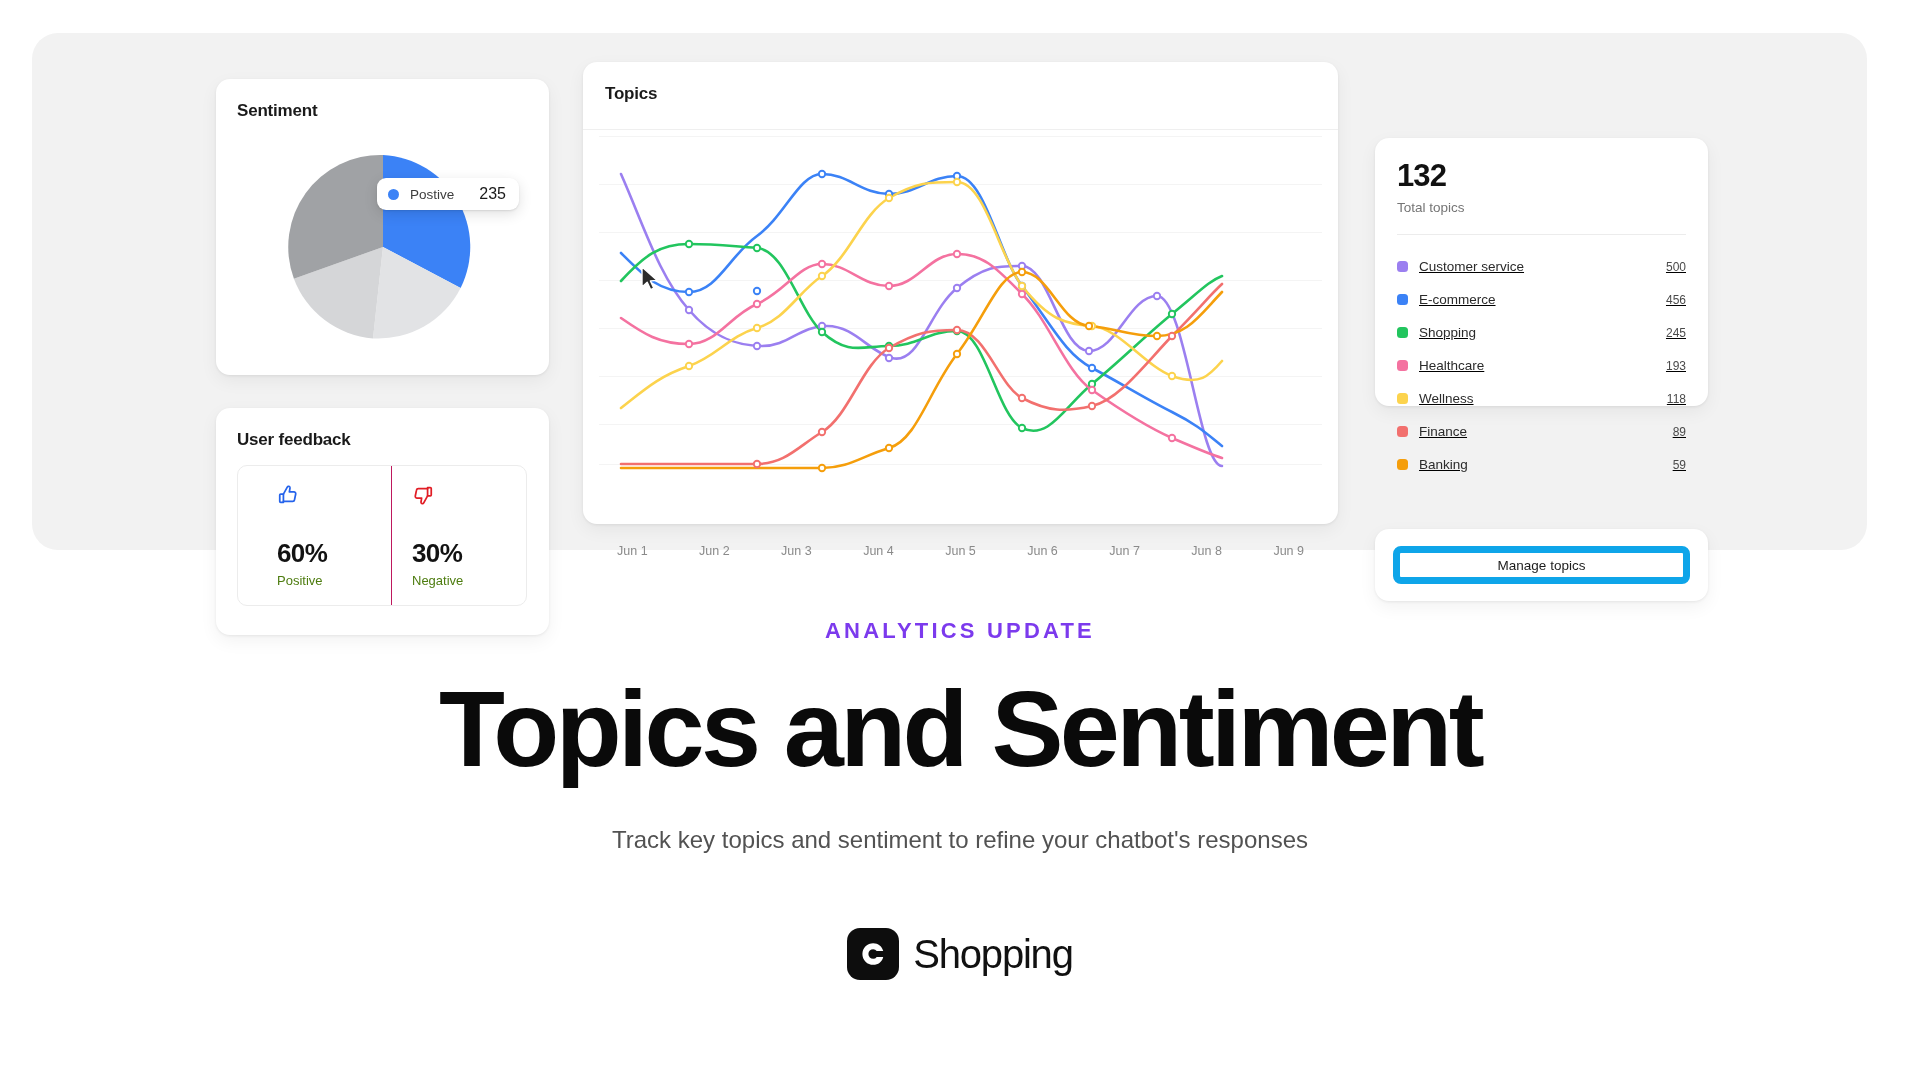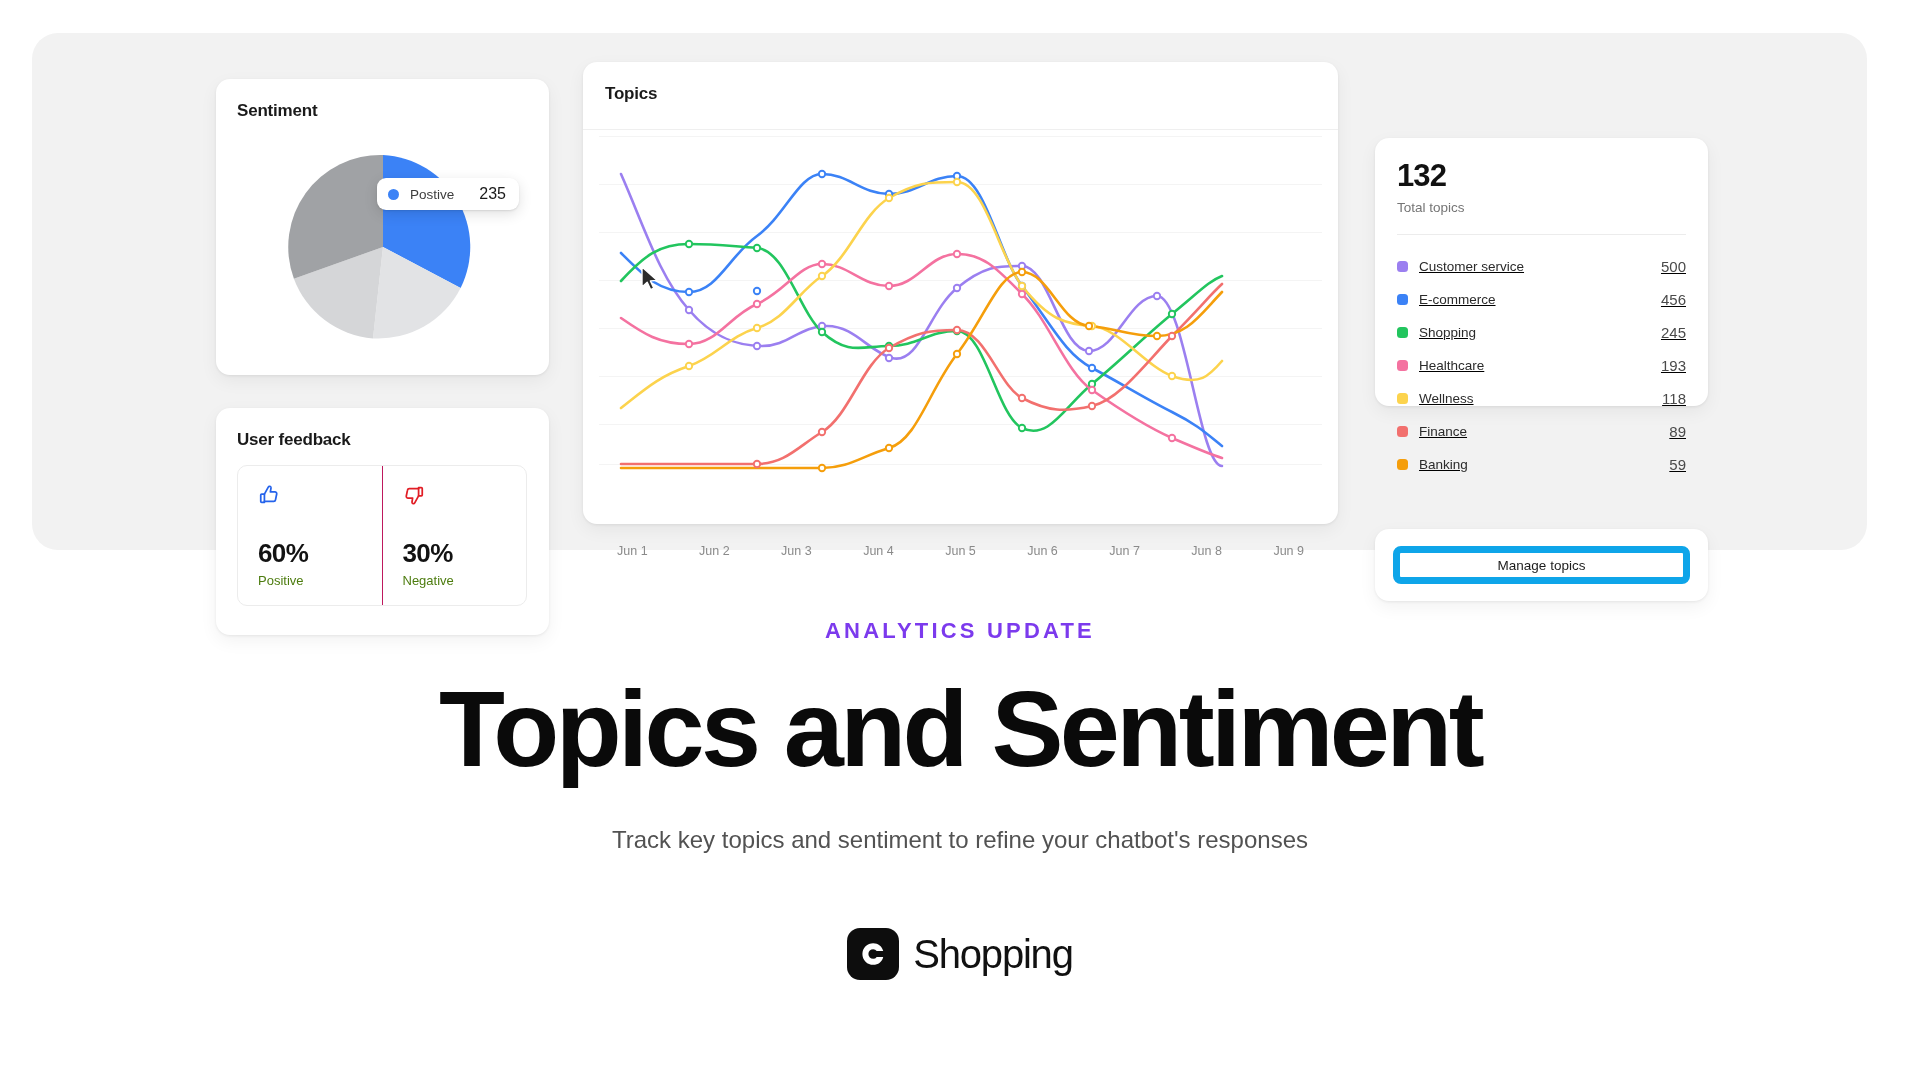--- a/index.html
+++ b/index.html
@@ -59,20 +59,21 @@
   .cursor-arrow { position: absolute; left: 424px; top: 187px; z-index: 6; }
 
   
   #feedback-card { left: 216px; top: 408px; width: 333px; height: 227px; }
   #feedback-card .card-title { position: absolute; left: 21px; top: 22px; }
   .fb-box {
     position: absolute; left: 21px; top: 57px;
     width: 290px; height: 141px;
     border: 1px solid #ececec; border-radius: 10px;
     display: flex;
+    padding-left: 19px;
   }
   .fb-cell { flex: 1; position: relative; padding: 18px 0 0 20px; }
   .fb-cell + .fb-cell { border-left: 1px solid #be185d; }
   .fb-icon { height: 22px; margin-bottom: 30px; }
   .fb-pct { font-size: 26px; font-weight: 700; color: #121212; letter-spacing: -.6px; line-height: 1; }
   .fb-sub { font-size: 13px; color: #4d7c0f; margin-top: 7px; }
 
   
   #topics-card { left: 583px; top: 62px; width: 755px; height: 462px; }
   #topics-card .card-title { position: absolute; left: 22px; top: 22px; }
@@ -88,21 +89,21 @@
 
   
   #totals-card { left: 1375px; top: 138px; width: 333px; height: 268px; }
   .totals-num { position: absolute; left: 22px; top: 22px; font-size: 31px; font-weight: 700; color: #111; letter-spacing: -.9px; line-height: 1; }
   .totals-sub { position: absolute; left: 22px; top: 62px; font-size: 13.5px; color: #757575; }
   .totals-rule { position: absolute; left: 22px; top: 96px; width: 289px; height: 1px; background: #ececec; }
   .topic-list { position: absolute; left: 22px; top: 112px; width: 289px; }
   .topic-row { display: flex; align-items: center; height: 33px; text-decoration: underline; }
   .topic-dot { width: 11px; height: 11px; border-radius: 3.5px; flex: none; margin-right: 11px; }
   .topic-label { font-size: 13.5px; color: #2b2b2b; flex: 1; }
-  .topic-count { font-size: 15px; color: #4a4a4a; }
+  .topic-count { font-size: 12px; color: #4a4a4a; }
 
   
   #manage-card { left: 1375px; top: 529px; width: 333px; height: 72px; }
   .manage-btn {
     position: absolute; left: 18px; top: 17px;
     width: 297px; height: 38px;
     border: 7px solid #0ea5e9; border-radius: 8px;
     background: #fff;
     font-family: "Liberation Sans", sans-serif;
     font-size: 13.5px; color: #1c1c1c;

